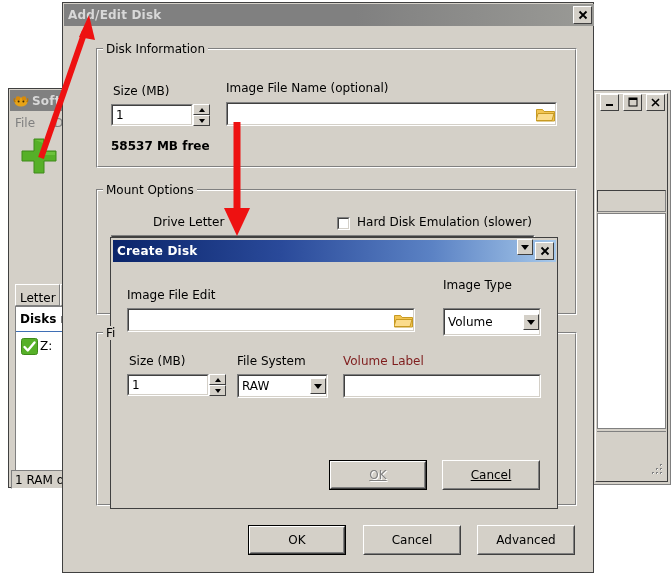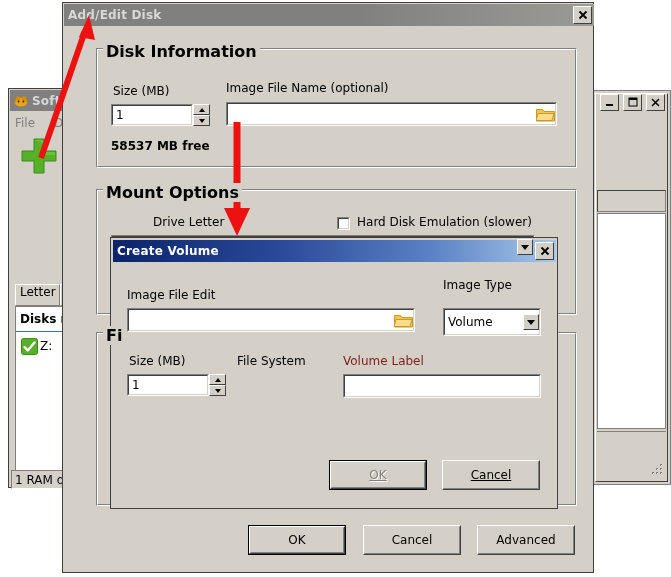--- a/index.html
+++ b/index.html
@@ -72,25 +72,24 @@
     position:absolute;inset:0;
     border:1px solid #ffffff;
     border-right-color:#808080;
     border-bottom-color:#808080;
     pointer-events:none;
   }
   .gb-label{
     position:absolute;top:-8px;left:7px;
     background:#d4d0c8;
     padding:0 3px;
-    font-size:16px;
+    font-size:12px;
     color:#000;
     z-index:2;
     white-space:nowrap;
-    font-weight:bold;
   }
 
   .lbl{position:absolute;font-size:12px;color:#000;white-space:nowrap;}
   .lbl.disabled{color:#7f1d1d;}
   .lbl.bold{font-weight:bold;}
 
   
   .field{
     position:absolute;
     background:#ffffff;
@@ -229,21 +228,21 @@
   .toolbar-plus{position:absolute;}
   .hdrcell{
     position:absolute;
     background:#d4d0c8;
     border-top:1px solid #ffffff;
     border-left:1px solid #ffffff;
     border-right:1px solid #808080;
     border-bottom:1px solid #808080;
     box-sizing:border-box;
     font-size:12px;
-    display:flex;align-items:flex-start;padding-left:4px;
+    display:flex;align-items:flex-end;padding-left:4px;
   }
   .statusbar{
     position:absolute;
     background:#d4d0c8;
     border:1px solid #808080;
     border-right-color:#ffffff;
     border-bottom-color:#ffffff;
     box-sizing:border-box;
     font-size:12px;
     display:flex;align-items:center;padding-left:3px;
@@ -438,21 +437,21 @@
     <span class="btxt">Cancel</span>
   </div>
   <div class="btn" style="left:414px;top:522px;width:98px;height:30px;">
     <div class="binner"></div>
     <span class="btxt">Advanced</span>
   </div>
 </div>
 
 <div class="win" style="left:110px;top:237px;width:448px;height:272px;border:1px solid #404040;background:#d4d0c8;">
   <div class="titlebar active" style="position:absolute;left:2px;top:2px;width:443px;height:22px;">
-    <span class="ttl">Create Volume</span>
+    <span class="ttl">Create Disk</span>
     <span class="sysbtn" style="width:19px;height:18px;">
       <svg width="10" height="10" viewBox="0 0 10 10">
           <path d="M1.5 1.5 L8.5 8.5 M8.5 1.5 L1.5 8.5" stroke="#000" stroke-width="1.8" fill="none"></path>
         </svg>
     </span>
   </div>
 
   <div class="lbl" style="left:16px;top:50px;">Image File Edit</div>
   <div class="field" style="left:16px;top:70px;width:288px;height:24px;">
     <div class="finner"></div>
@@ -482,20 +481,27 @@
   <div class="spin" style="left:98px;top:136px;width:17px;height:22px;">
     <div>
         <span class="arrowup"></span>
       </div>
     <div>
         <span class="arrowdown"></span>
       </div>
   </div>
 
   <div class="lbl" style="left:126px;top:116px;">File System</div>
+  <div class="combo" style="left:126px;top:136px;width:91px;height:24px;">
+    <div class="cinner"></div>
+    <span class="ctxt">RAW</span>
+    <span class="cbtn">
+        <span class="arrowdown"></span>
+      </span>
+  </div>
 
   <div class="lbl disabled" style="left:232px;top:116px;">Volume Label</div>
   <div class="field" style="left:232px;top:136px;width:198px;height:24px;">
     <div class="finner"></div>
     <span class="ftxt"></span>
   </div>
 
   <div class="btn default disabled" style="left:218px;top:222px;width:98px;height:30px;">
     <div class="binner"></div>
       <div class="binner2"></div>

